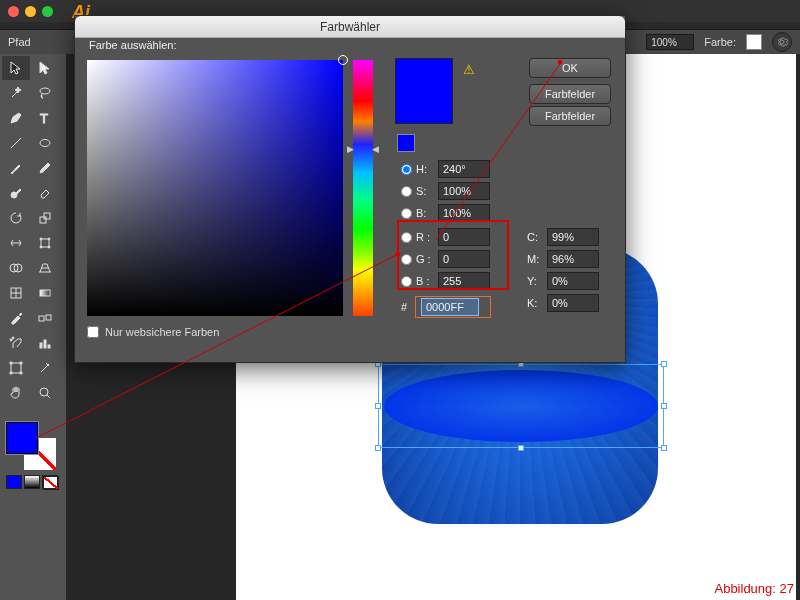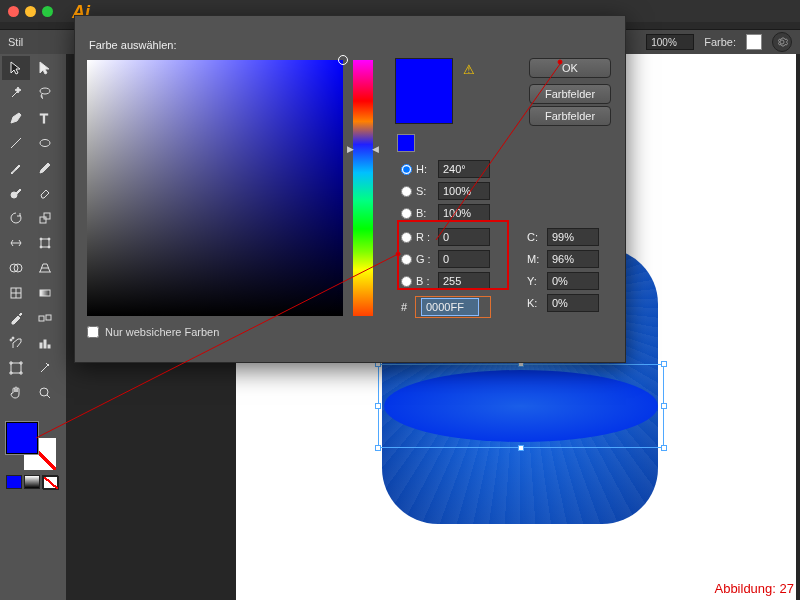--- a/index.html
+++ b/index.html
@@ -85,21 +85,21 @@
 
 <div class="mac-lights">
   <div class="mac-light red"></div>
   <div class="mac-light yellow"></div>
   <div class="mac-light green"></div>
 </div>
 <div class="ai-logo">Ai</div>
 <div class="menubar"></div>
 
 <div class="controlbar">
-  <span>Stil</span>
+  <span>Pfad</span>
   <div class="spacer"></div>
   <input class="ctrl-input" value="100%" style="">
   <span>Farbe:</span>
   <div class="ctrl-swatch"></div>
   <div class="gear-btn">
     <svg viewBox="0 0 24 24">
         <path d="M12 8a4 4 0 100 8 4 4 0 000-8zm9 4l2 3-2 3-3-1-2 3h-4l-2-3-3 1-2-3 2-3-2-3 2-3 3 1 2-3h4l2 3 3-1 2 3-2 3z" fill="none" stroke="#aaa" stroke-width="1.5"></path>
       </svg>
   </div>
 </div>
@@ -295,20 +295,21 @@
     <div class="handle" style="top:50%;left:-3px;margin-top:-3px"></div>
     <div class="handle" style="top:50%;right:-3px;margin-top:-3px"></div>
     <div class="handle" style="bottom:-3px;left:-3px"></div>
     <div class="handle" style="bottom:-3px;left:50%;margin-left:-3px"></div>
     <div class="handle" style="bottom:-3px;right:-3px"></div>
   </div>
   <div class="caption">Abbildung: 27</div>
 </div>
 
 <div class="dialog">
+  <div class="dlg-title">Farbwähler</div>
   <div class="dlg-body">
     <span class="prompt">Farbe auswählen:</span>
   </div>
 
   <div class="sv-field">
     <div class="sv-white"></div>
       <div class="sv-black"></div>
     <div class="sv-cursor"></div>
   </div>
   <div class="hue-strip"></div>

